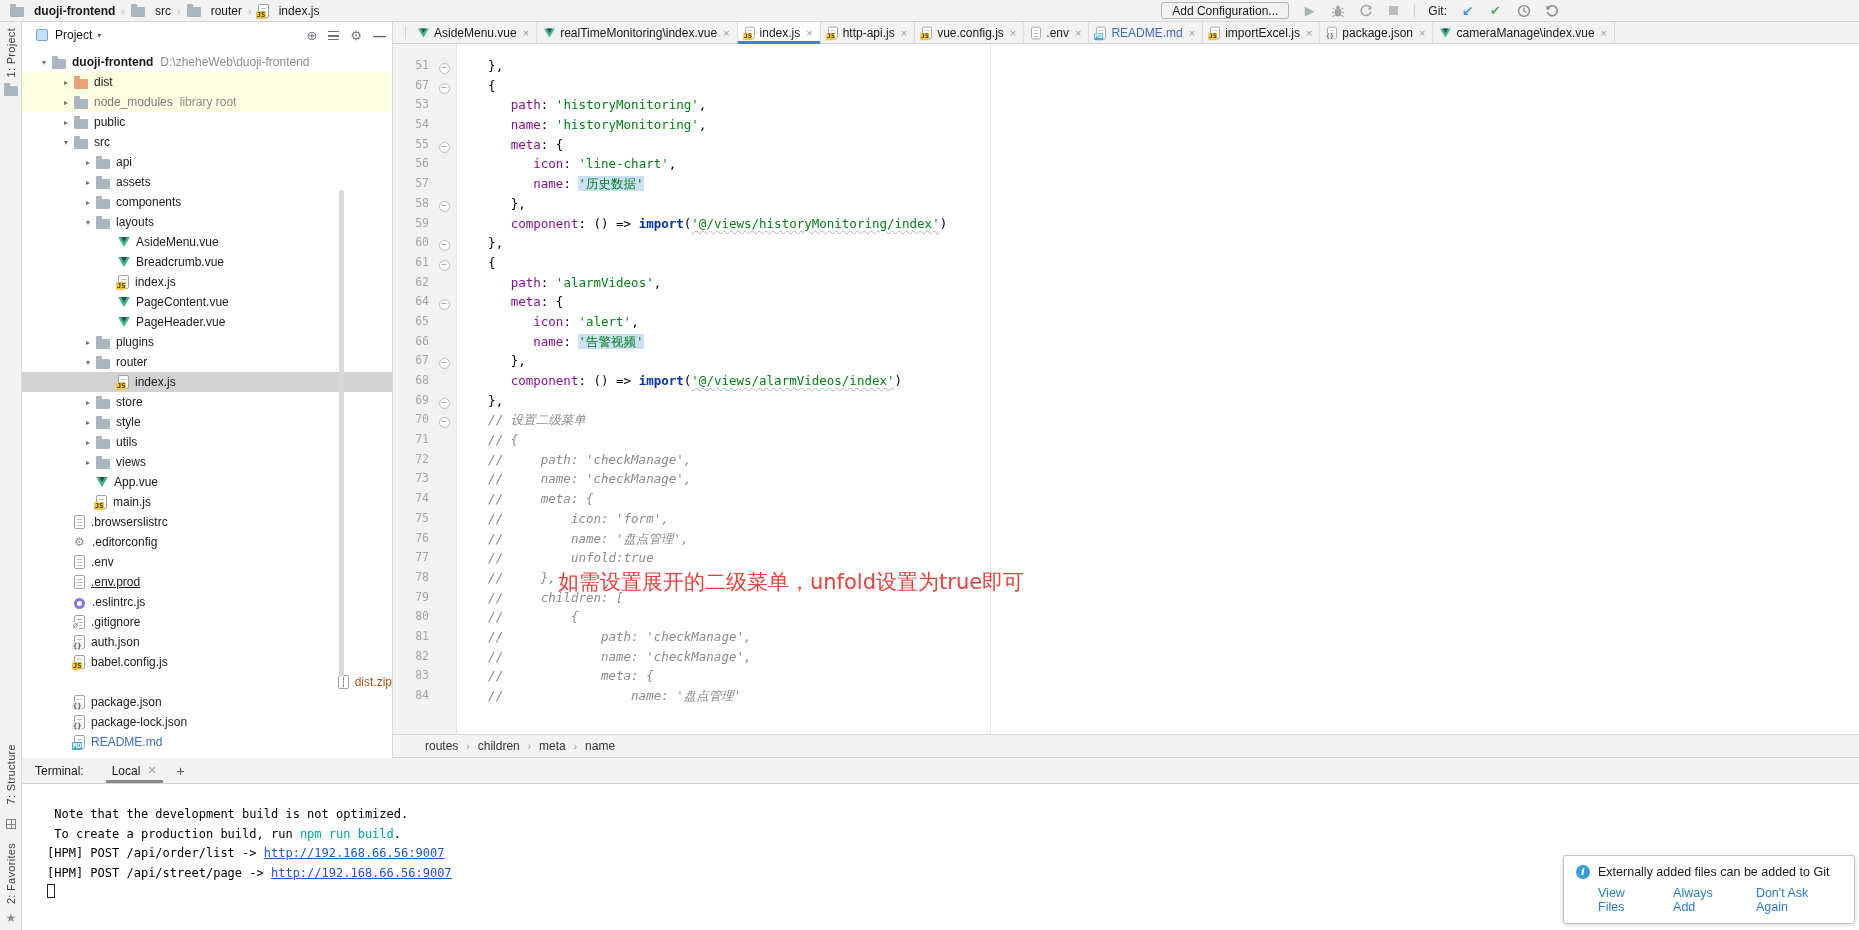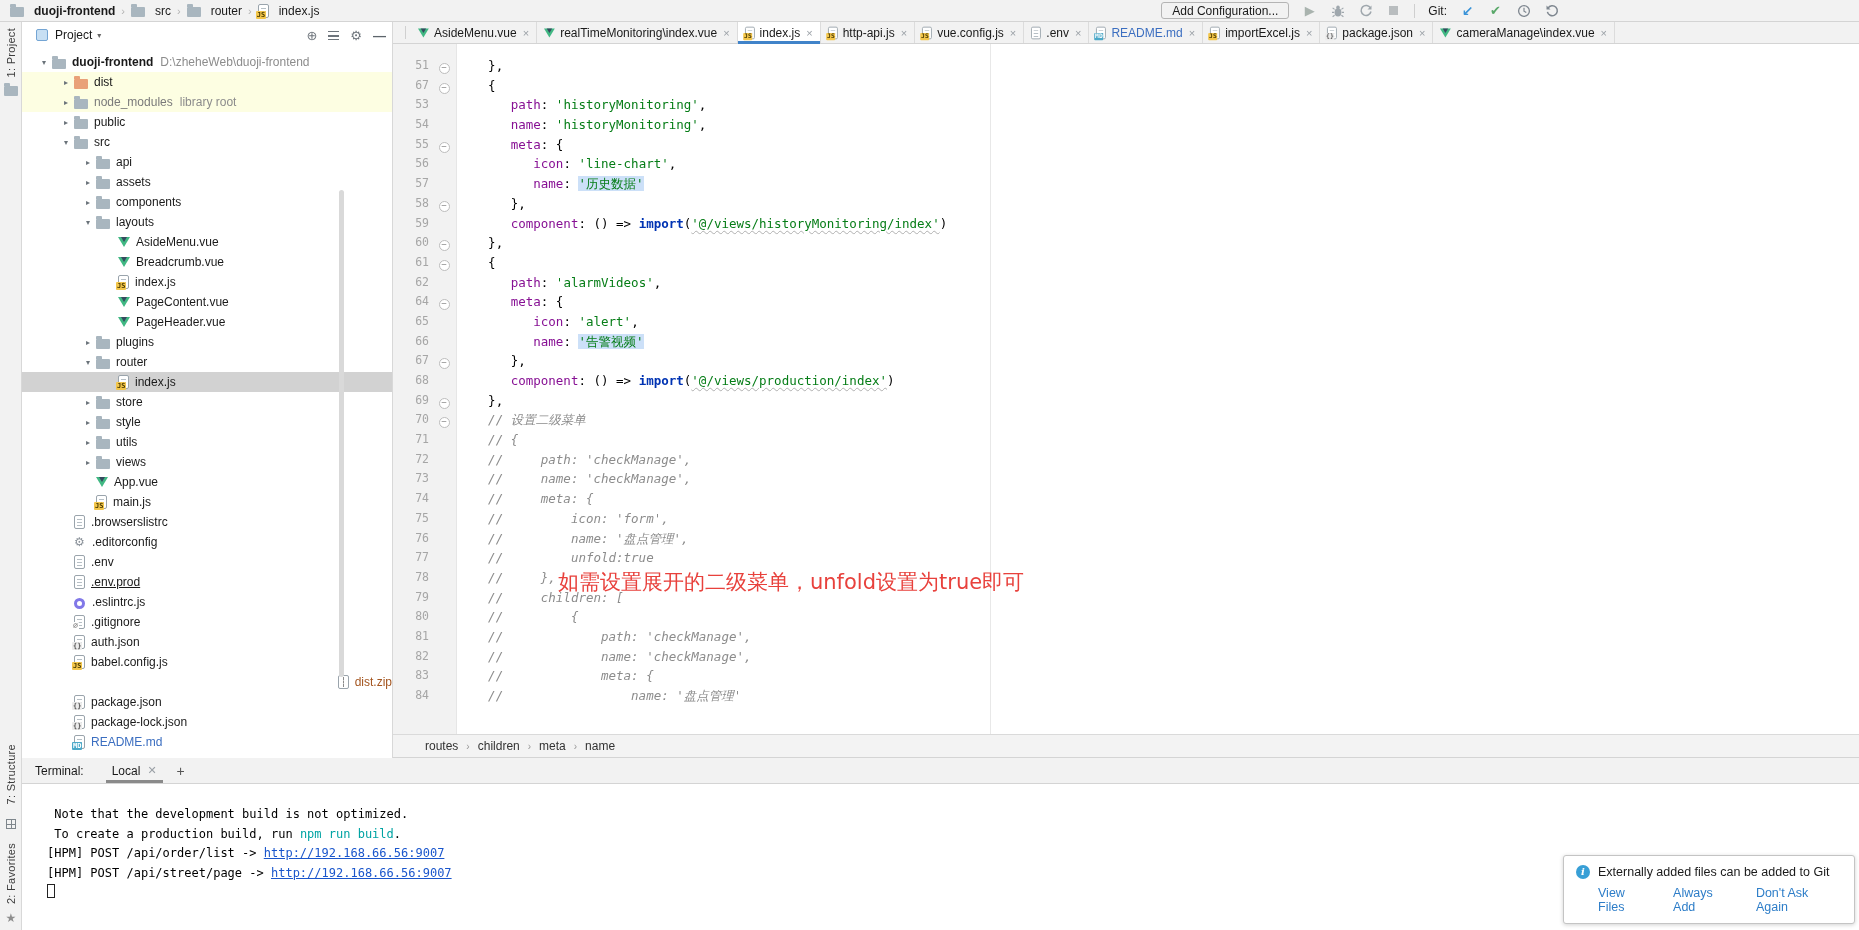--- a/index.html
+++ b/index.html
@@ -467,21 +467,21 @@
       <div class="cl"><span class="ln">57</span><span class="fold"></span><span class="ct"><span class="tk-p">          </span><span class="tk-k">name</span><span class="tk-p">: </span><span class="tk-sh">'历史数据'</span></span></div>
       <div class="cl"><span class="ln">58</span><span class="fold has"></span><span class="ct"><span class="tk-p">       },</span></span></div>
       <div class="cl"><span class="ln">59</span><span class="fold"></span><span class="ct"><span class="tk-p">       </span><span class="tk-k">component</span><span class="tk-p">: () =&gt; </span><span class="tk-kw">import</span><span class="tk-p">(</span><span class="tk-u">'@/views/historyMonitoring/index'</span><span class="tk-p">)</span></span></div>
       <div class="cl"><span class="ln">60</span><span class="fold has"></span><span class="ct"><span class="tk-p">    },</span></span></div>
       <div class="cl"><span class="ln">61</span><span class="fold has"></span><span class="ct"><span class="tk-p">    {</span></span></div>
       <div class="cl"><span class="ln">62</span><span class="fold"></span><span class="ct"><span class="tk-p">       </span><span class="tk-k">path</span><span class="tk-p">: </span><span class="tk-s">'alarmVideos'</span><span class="tk-p">,</span></span></div>
       <div class="cl"><span class="ln">64</span><span class="fold has"></span><span class="ct"><span class="tk-p">       </span><span class="tk-k">meta</span><span class="tk-p">: {</span></span></div>
       <div class="cl"><span class="ln">65</span><span class="fold"></span><span class="ct"><span class="tk-p">          </span><span class="tk-k">icon</span><span class="tk-p">: </span><span class="tk-s">'alert'</span><span class="tk-p">,</span></span></div>
       <div class="cl"><span class="ln">66</span><span class="fold"></span><span class="ct"><span class="tk-p">          </span><span class="tk-k">name</span><span class="tk-p">: </span><span class="tk-sh">'告警视频'</span></span></div>
       <div class="cl"><span class="ln">67</span><span class="fold has"></span><span class="ct"><span class="tk-p">       },</span></span></div>
-      <div class="cl"><span class="ln">68</span><span class="fold"></span><span class="ct"><span class="tk-p">       </span><span class="tk-k">component</span><span class="tk-p">: () =&gt; </span><span class="tk-kw">import</span><span class="tk-p">(</span><span class="tk-u">'@/views/production/index'</span><span class="tk-p">)</span></span></div>
+      <div class="cl"><span class="ln">68</span><span class="fold"></span><span class="ct"><span class="tk-p">       </span><span class="tk-k">component</span><span class="tk-p">: () =&gt; </span><span class="tk-kw">import</span><span class="tk-p">(</span><span class="tk-u">'@/views/alarmVideos/index'</span><span class="tk-p">)</span></span></div>
       <div class="cl"><span class="ln">69</span><span class="fold has"></span><span class="ct"><span class="tk-p">    },</span></span></div>
       <div class="cl"><span class="ln">70</span><span class="fold has"></span><span class="ct"><span class="tk-c">    // 设置二级菜单</span></span></div>
       <div class="cl"><span class="ln">71</span><span class="fold"></span><span class="ct"><span class="tk-c">    // {</span></span></div>
       <div class="cl"><span class="ln">72</span><span class="fold"></span><span class="ct"><span class="tk-c">    //     path: 'checkManage',</span></span></div>
       <div class="cl"><span class="ln">73</span><span class="fold"></span><span class="ct"><span class="tk-c">    //     name: 'checkManage',</span></span></div>
       <div class="cl"><span class="ln">74</span><span class="fold"></span><span class="ct"><span class="tk-c">    //     meta: {</span></span></div>
       <div class="cl"><span class="ln">75</span><span class="fold"></span><span class="ct"><span class="tk-c">    //         icon: 'form',</span></span></div>
       <div class="cl"><span class="ln">76</span><span class="fold"></span><span class="ct"><span class="tk-c">    //         name: '盘点管理',</span></span></div>
       <div class="cl"><span class="ln">77</span><span class="fold"></span><span class="ct"><span class="tk-c">    //         unfold:true</span></span></div>
       <div class="cl"><span class="ln">78</span><span class="fold"></span><span class="ct"><span class="tk-c">    //     },</span></span></div>

